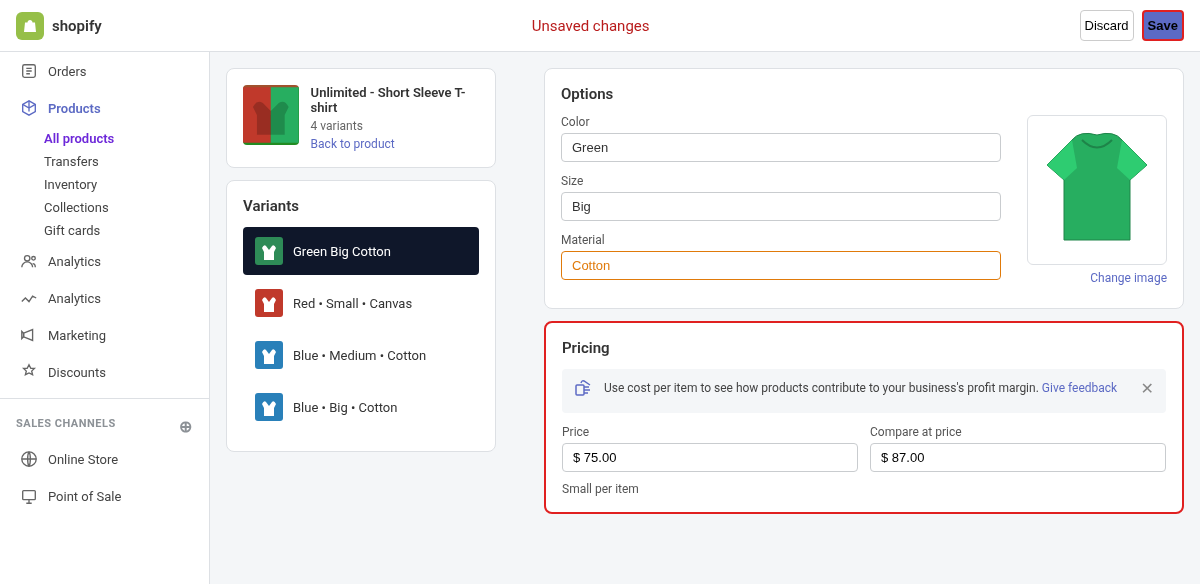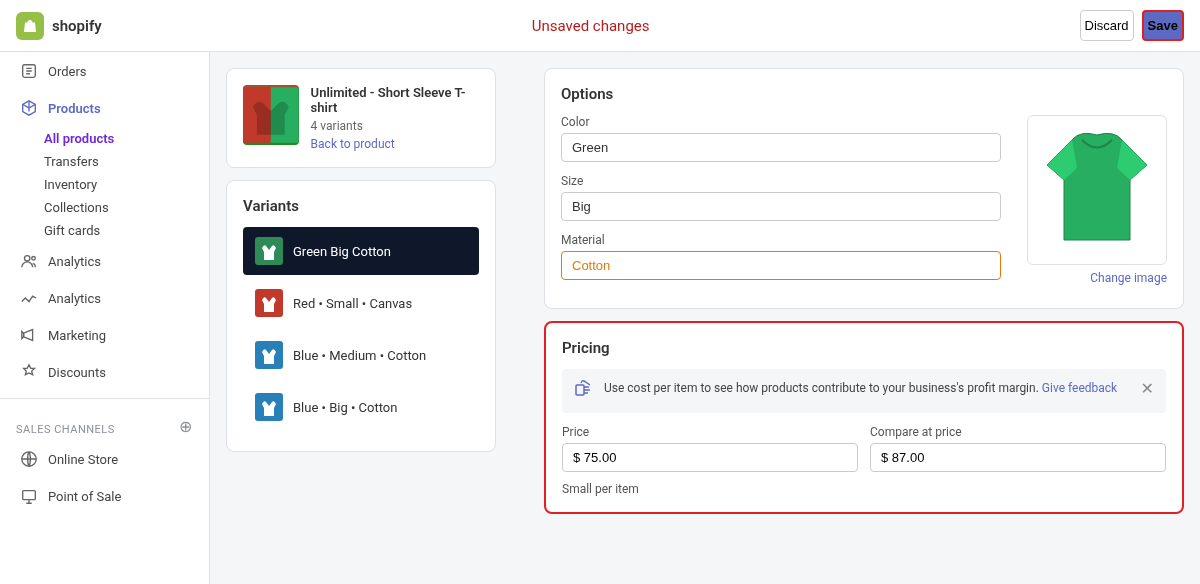--- a/index.html
+++ b/index.html
@@ -27,21 +27,21 @@
     
     .sidebar {
       width: 210px; background: #fff; border-right: 1px solid #dde0e4;
       overflow-y: auto; flex-shrink: 0; padding-bottom: 16px;
     }
     .sidebar-item {
       display: flex; align-items: center; gap: 10px; padding: 9px 16px;
       cursor: pointer; color: #444; font-size: 13px; border-radius: 4px; margin: 1px 4px;
     }
     .sidebar-item .icon { width: 18px; height: 18px; display: flex; align-items: center; justify-content: center; flex-shrink: 0; }
-    .sidebar-section-title { padding: 10px 16px 4px; font-size: 11px; font-weight: 400; color: #8c9196; text-transform: uppercase; letter-spacing: 0.5px; display: flex; align-items: flex-end; justify-content: space-between; }
+    .sidebar-section-title { padding: 10px 16px 4px; font-size: 11px; font-weight: 700; color: #8c9196; text-transform: uppercase; letter-spacing: 0.5px; display: flex; align-items: flex-start; justify-content: space-between; }
     .sidebar-sub { padding: 4px 16px 4px 44px; color: #444; cursor: pointer; font-size: 13px; }
     .sidebar-sub.active { color: #6d28d9; font-weight: 600; }
     .sidebar-divider { height: 1px; background: #dde0e4; margin: 8px 0; }
 
     
     .content { flex: 1; overflow-y: auto; display: flex; gap: 16px; padding: 16px; }
 
     
     .left-panel { width: 270px; flex-shrink: 0; display: flex; flex-direction: column; gap: 12px; }
 

